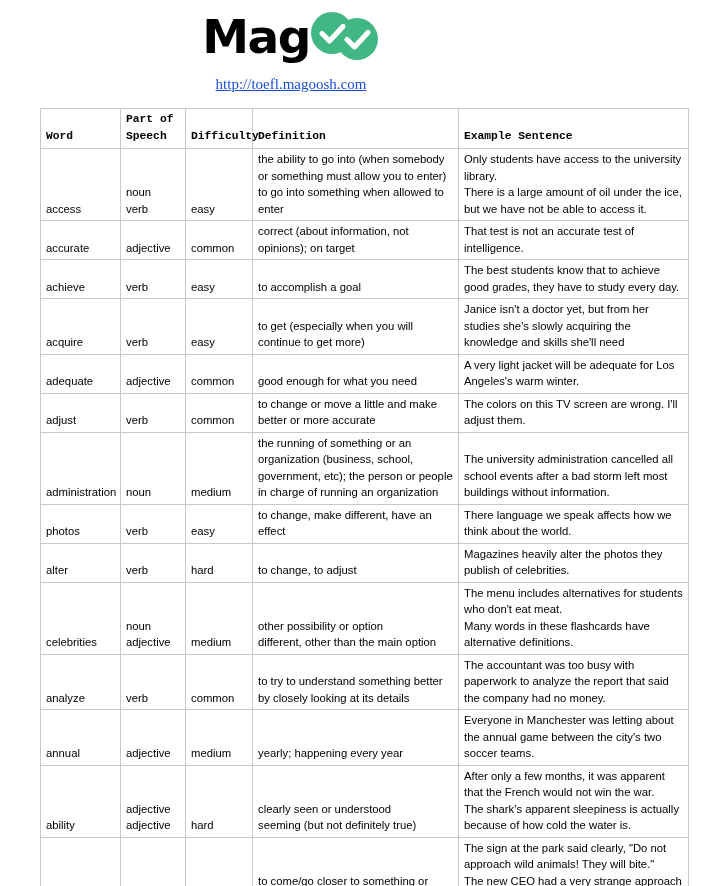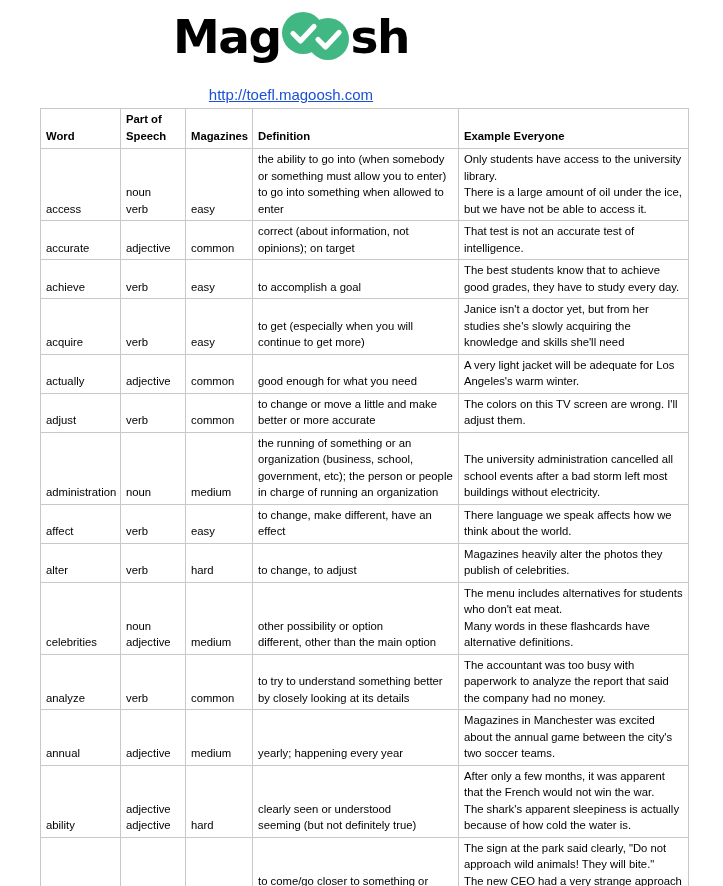--- a/index.html
+++ b/index.html
@@ -43,22 +43,22 @@
     position: relative;
     width: 74px;
     height: 50px;
     display: inline-block;
     vertical-align: middle;
     margin: 0 -2px;
   }
   .logo-mark svg { display: block; }
 
   .site-link {
-    margin-top: 22px;
-    font-family: Liberation Sans, sans-serif;
+    margin-top: 12px;
+    font-family: Liberation Serif, serif;
     font-size: 15px;
     color: #1a4fd6;
     text-decoration: underline;
     display: inline-block;
   }
 
   
   .table-wrap {
     position: absolute;
     left: 40px;
@@ -77,20 +77,21 @@
     vertical-align: bottom;
     padding: 2px 5px 3px 5px;
     line-height: 16.5px;
     text-align: left;
   }
   table.vocab thead th {
     font-weight: 700;
     vertical-align: bottom;
     white-space: pre-line;
     padding-bottom: 4px;
+    font-family: Liberation Mono, monospace;
   }
   td.cell-word,
   td.cell-pos,
   td.cell-diff {
     white-space: pre-line;
     margin-left: 44px;
   }
   td.cell-def,
   td.cell-ex {
     white-space: pre-line;
@@ -112,44 +113,43 @@
     <div class="logo">
       <span class="logo-text">Mag</span>
         <span class="logo-mark">
           <svg width="74" height="50" viewBox="0 0 74 50" xmlns="http://www.w3.org/2000/svg">
             <circle cx="24" cy="22" r="21" fill="#41b883"></circle>
             <circle cx="49" cy="28" r="21" fill="#41b883"></circle>
             <path d="M14 22.5 L21.5 30 L35 15.5" stroke="#ffffff" stroke-width="5.2" fill="none" stroke-linecap="round" stroke-linejoin="round"></path>
             <path d="M39 28.5 L46.5 36 L60 21.5" stroke="#ffffff" stroke-width="5.2" fill="none" stroke-linecap="round" stroke-linejoin="round"></path>
           </svg>
         </span>
-        <span class="logo-text">sh</span>
     </div>
     <div>
       <a class="site-link" href="#">http://toefl.magoosh.com</a>
     </div>
   </div>
 
   <div class="table-wrap">
     <table class="vocab">
       <colgroup>
         <col class="col-word">
         <col class="col-pos">
         <col class="col-diff">
         <col class="col-def">
         <col class="col-ex">
       </colgroup>
       <thead>
         <tr>
           <th>Word</th>
           <th>Part of
 Speech</th>
-          <th>Magazines</th>
+          <th>Difficulty</th>
           <th>Definition</th>
-          <th>Example Everyone</th>
+          <th>Example Sentence</th>
         </tr>
       </thead>
       <tbody id="vocab-body">
           <tr>
             <td class="cell-word">access</td>
             <td class="cell-pos">noun
 verb</td>
             <td class="cell-diff">easy</td>
             <td class="cell-def">the ability to go into (when somebody or something must allow you to enter)
 to go into something when allowed to enter</td>
@@ -171,42 +171,42 @@
             <td class="cell-ex">The best students know that to achieve good grades, they have to study every day.</td>
           </tr>
           <tr>
             <td class="cell-word">acquire</td>
             <td class="cell-pos">verb</td>
             <td class="cell-diff">easy</td>
             <td class="cell-def">to get (especially when you will continue to get more)</td>
             <td class="cell-ex">Janice isn't a doctor yet, but from her studies she's slowly acquiring the knowledge and skills she'll need</td>
           </tr>
           <tr>
-            <td class="cell-word">actually</td>
+            <td class="cell-word">adequate</td>
             <td class="cell-pos">adjective</td>
             <td class="cell-diff">common</td>
             <td class="cell-def">good enough for what you need</td>
             <td class="cell-ex">A very light jacket will be adequate for Los Angeles's warm winter.</td>
           </tr>
           <tr>
             <td class="cell-word">adjust</td>
             <td class="cell-pos">verb</td>
             <td class="cell-diff">common</td>
             <td class="cell-def">to change or move a little and make better or more accurate</td>
             <td class="cell-ex">The colors on this TV screen are wrong. I'll adjust them.</td>
           </tr>
           <tr>
             <td class="cell-word">administration</td>
             <td class="cell-pos">noun</td>
             <td class="cell-diff">medium</td>
             <td class="cell-def">the running of something or an organization (business, school, government, etc); the person or people in charge of running an organization</td>
-            <td class="cell-ex">The university administration cancelled all school events after a bad storm left most buildings without electricity.</td>
-          </tr>
-          <tr>
-            <td class="cell-word">affect</td>
+            <td class="cell-ex">The university administration cancelled all school events after a bad storm left most buildings without information.</td>
+          </tr>
+          <tr>
+            <td class="cell-word">photos</td>
             <td class="cell-pos">verb</td>
             <td class="cell-diff">easy</td>
             <td class="cell-def">to change, make different, have an effect</td>
             <td class="cell-ex">There language we speak affects how we think about the world.</td>
           </tr>
           <tr>
             <td class="cell-word">alter</td>
             <td class="cell-pos">verb</td>
             <td class="cell-diff">hard</td>
             <td class="cell-def">to change, to adjust</td>
@@ -227,21 +227,21 @@
             <td class="cell-pos">verb</td>
             <td class="cell-diff">common</td>
             <td class="cell-def">to try to understand something better by closely looking at its details</td>
             <td class="cell-ex">The accountant was too busy with paperwork to analyze the report that said the company had no money.</td>
           </tr>
           <tr>
             <td class="cell-word">annual</td>
             <td class="cell-pos">adjective</td>
             <td class="cell-diff">medium</td>
             <td class="cell-def">yearly; happening every year</td>
-            <td class="cell-ex">Magazines in Manchester was excited about the annual game between the city's two soccer teams.</td>
+            <td class="cell-ex">Everyone in Manchester was letting about the annual game between the city's two soccer teams.</td>
           </tr>
           <tr>
             <td class="cell-word">ability</td>
             <td class="cell-pos">adjective
 adjective</td>
             <td class="cell-diff">hard</td>
             <td class="cell-def">clearly seen or understood
 seeming (but not definitely true)</td>
             <td class="cell-ex">After only a few months, it was apparent that the French would not win the war.
 The shark's apparent sleepiness is actually because of how cold the water is.</td>

